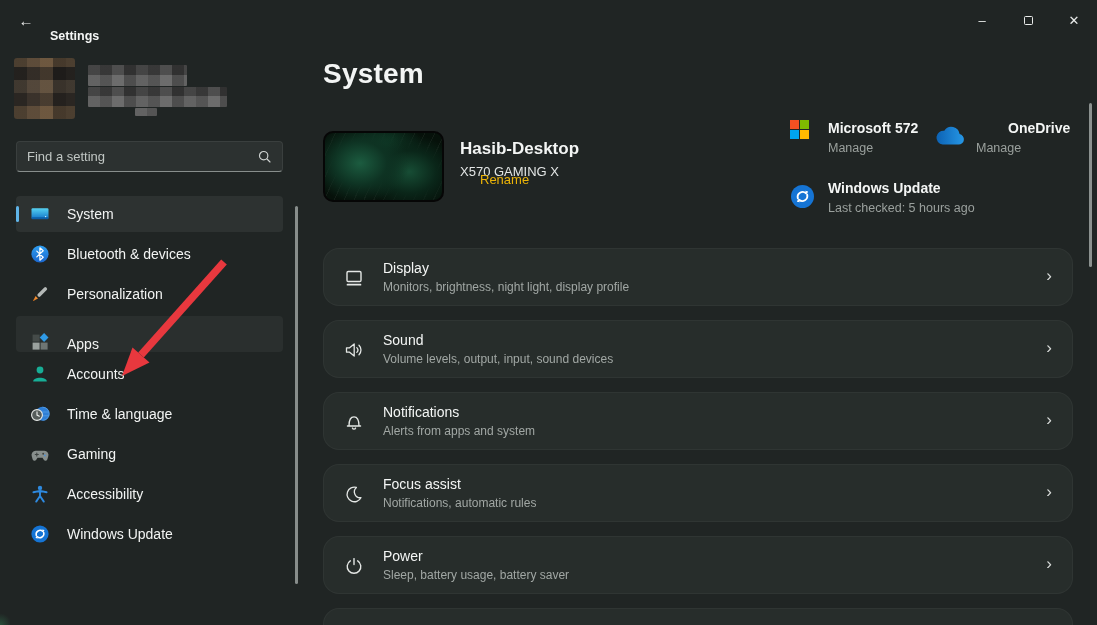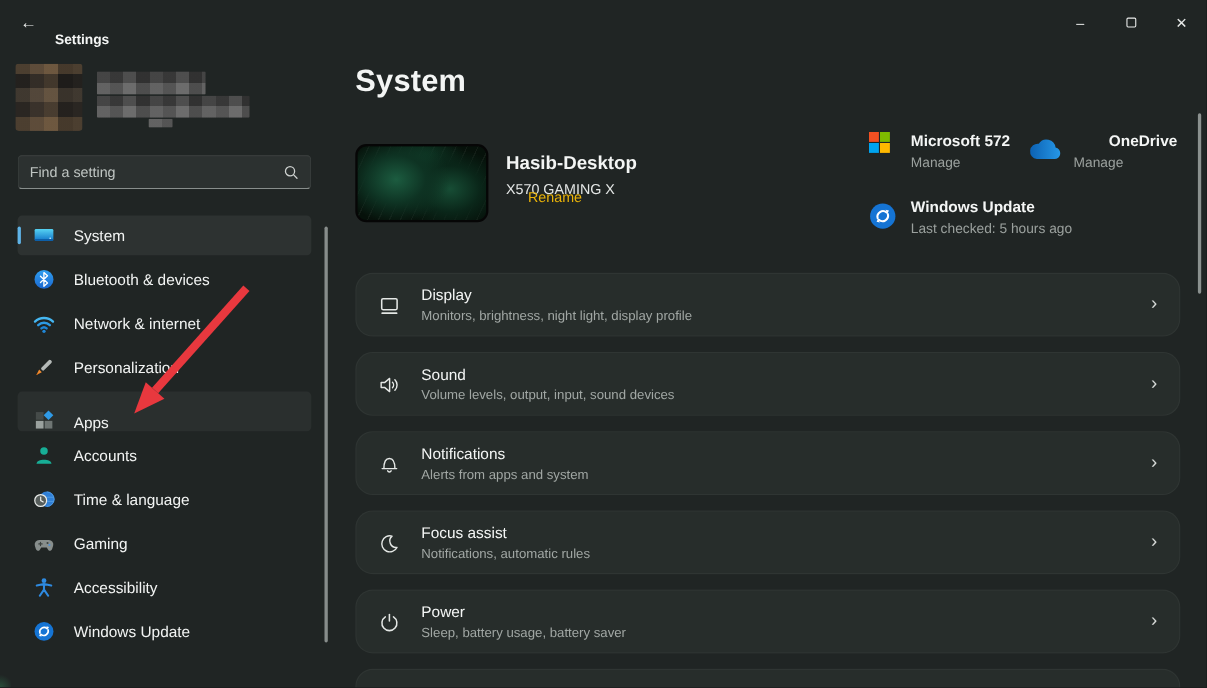--- a/index.html
+++ b/index.html
@@ -144,29 +144,20 @@
             <stop offset="0" stop-color="#2f9ff0"></stop>
                 <stop offset="1" stop-color="#1b67cf"></stop>
               </linearGradient>
             </defs>
           <circle cx="10" cy="10" r="8.6" fill="url(#gbt)"></circle>
           <path d="M9.9 3.8 L13.2 6.7 L6.8 12.9 M6.8 7.1 L13.2 13.3 L9.9 16.2 L9.9 3.8" fill="none" stroke="#fff" stroke-width="1.2" stroke-linejoin="round" stroke-linecap="round"></path>
         </svg>
         <span class="nav-label">Bluetooth &amp; devices</span>
       </div>
 
-      <div class="nav-item">
-        <svg class="nav-icon" viewBox="0 0 20 20">
-          <path d="M1.8 8.4 C6.3 4 13.7 4 18.2 8.4" fill="none" stroke="#45b7f2" stroke-width="2.1" stroke-linecap="round"></path>
-          <path d="M4.7 11.6 C7.7 8.7 12.3 8.7 15.3 11.6" fill="none" stroke="#2d9ae4" stroke-width="2.1" stroke-linecap="round"></path>
-          <path d="M7.6 14.6 C9 13.3 11 13.3 12.4 14.6" fill="none" stroke="#1f86d6" stroke-width="2.1" stroke-linecap="round"></path>
-          <circle cx="10" cy="17.2" r="1.5" fill="#1f86d6"></circle>
-        </svg>
-        <span class="nav-label">Network &amp; internet</span>
-      </div>
 
       <div class="nav-item">
         <svg class="nav-icon" viewBox="0 0 20 20">
           <rect x="8.5" y="1" width="3.4" height="12" rx="1.4" transform="rotate(45 10 10)" fill="#b4b9b7"></rect>
           <path d="M5.6 12 L8 14.4 L3 17 Z" fill="#f08a2e"></path>
           <path d="M4.2 15.2 L4.9 16 L3 17 Z" fill="#d96c14"></path>
         </svg>
         <span class="nav-label">Personalization</span>
       </div>
 

